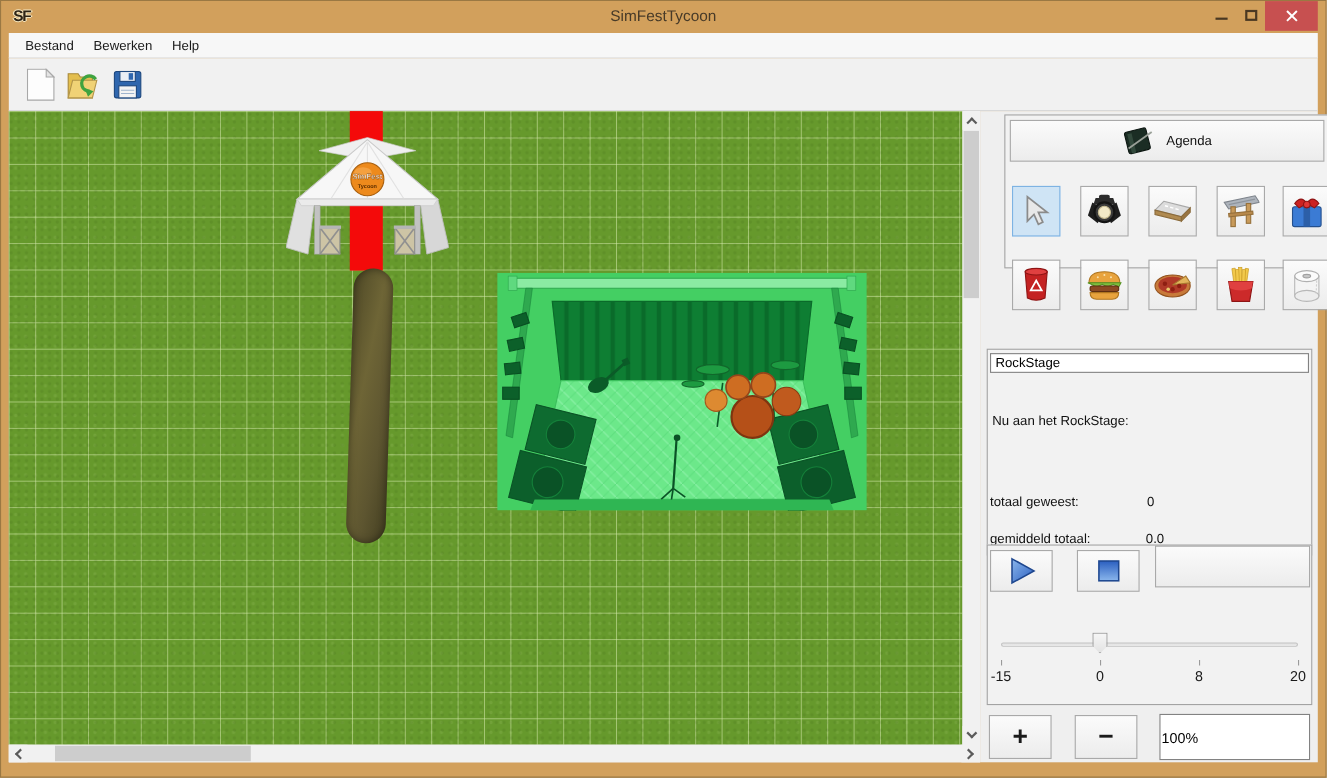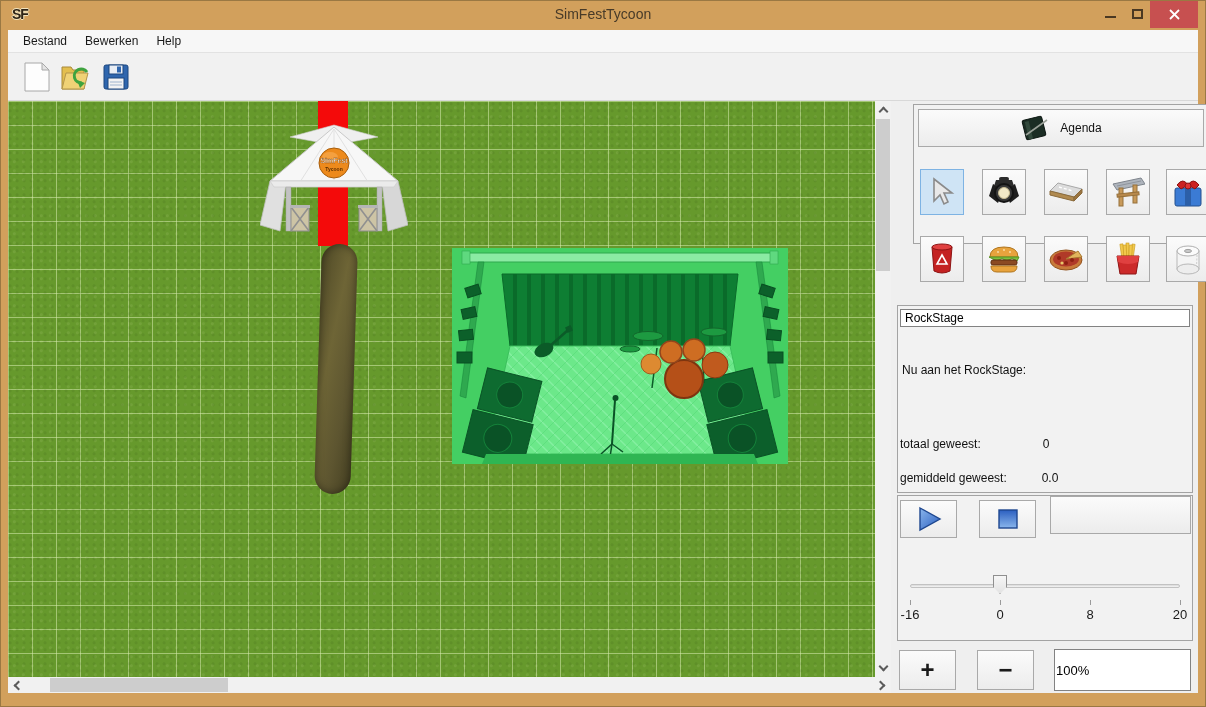--- a/index.html
+++ b/index.html
@@ -56,21 +56,21 @@
   .scroll-h { position:absolute; left:0; top:576px; width:883px; height:16px; background:#F1F1F1; }
   .sb-btn { position:absolute; display:flex; align-items:center; justify-content:center; background:#F1F1F1; }
   .chev { width:7px; height:7px; border-left:2px solid #5B5B5B; border-bottom:2px solid #5B5B5B; }
   .thumb-v { position:absolute; left:1px; top:18px; width:14px; height:152px; background:#CDCDCD; }
   .thumb-h { position:absolute; left:42px; top:1px; width:178px; height:14px; background:#CDCDCD; }
 
   
   #panel { position:absolute; left:891px; top:101px; width:307px; height:592px; background:#EFEFEF; }
   .pbox { position:absolute; left:6px; width:296px; border:1px solid #A3A3A3; background:#F2F2F2; }
   #box-tools { top:3px; height:140px;margin-left:16px; }
-  #box-info  { top:204px; height:188px; }
+  #box-info  { top:216px; height:188px; }
   #box-run   { top:394px; height:146px; }
 
   .bevel { border:1px solid #A9A9A9; background:linear-gradient(#FBFBFB,#ECECEC); }
   #agenda-btn { position:absolute; left:4px; top:4px; width:286px; height:38px;
                 display:flex; align-items:center; justify-content:center; gap:10px; font-size:12px; color:#111; }
   .tool-btn { position:absolute; width:44px; height:46px; display:flex; align-items:center; justify-content:center; }
   .tool-btn.selected { background:#CFE4F5; border:1px solid #7EB3E3; }
 
   #stage-name { position:absolute; left:2px; top:3px; width:290px; height:18px;
                 border:1px solid #828282; background:#FFF; font-size:12px; padding:0 4px;
@@ -382,21 +382,21 @@
           <line x1="24" y1="12" x2="23.5" y2="24" stroke="#CFCFCF" stroke-dasharray="2 1.5"></line>
         </svg>
       </div>
     </div>
 
     <div id="box-info" class="pbox">
       <input id="stage-name" type="text" value="RockStage" style="">
       <div class="info-label" style="left:4px;top:57px">Nu aan het RockStage:</div>
       <div class="info-label" style="left:2px;top:131px">totaal geweest:</div>
       <div class="info-value" style="left:128px;top:131px">0</div>
-      <div class="info-label" style="left:2px;top:165px">gemiddeld geweest:</div>
+      <div class="info-label" style="left:2px;top:165px">gemiddeld totaal:</div>
       <div class="info-value" style="left:132px;top:165px">0.0</div>
     </div>
 
     <div id="box-run" class="pbox">
       <div class="run-btn bevel" style="left:2px;top:4px">
         <svg width="26" height="26" viewBox="0 0 26 26">
           <defs>
               <linearGradient id="pg" x1="0" y1="0" x2="1" y2="1">
             <stop offset="0" stop-color="#8AB6EC"></stop>
                 <stop offset="1" stop-color="#2B5FC0"></stop>
@@ -418,21 +418,21 @@
       </div>
       <div id="empty-btn" class="bevel"></div>
 
       <div id="slider">
         <div id="slider-track"></div>
         <div id="slider-thumb"></div>
         <div class="tick" style="left:12px"></div>
         <div class="tick" style="left:102px"></div>
         <div class="tick" style="left:192px"></div>
         <div class="tick" style="left:282px"></div>
-        <div class="tick-label" style="left:-5px">-16</div>
+        <div class="tick-label" style="left:-5px">-15</div>
         <div class="tick-label" style="left:85px">0</div>
         <div class="tick-label" style="left:175px">8</div>
         <div class="tick-label" style="left:265px">20</div>
       </div>
     </div>
 
     <div class="zoom-btn bevel" style="left:8px">+</div>
     <div class="zoom-btn bevel" style="left:86px">−</div>
     <input id="zoom-field" type="text" value="100%" style="">
   </div>

